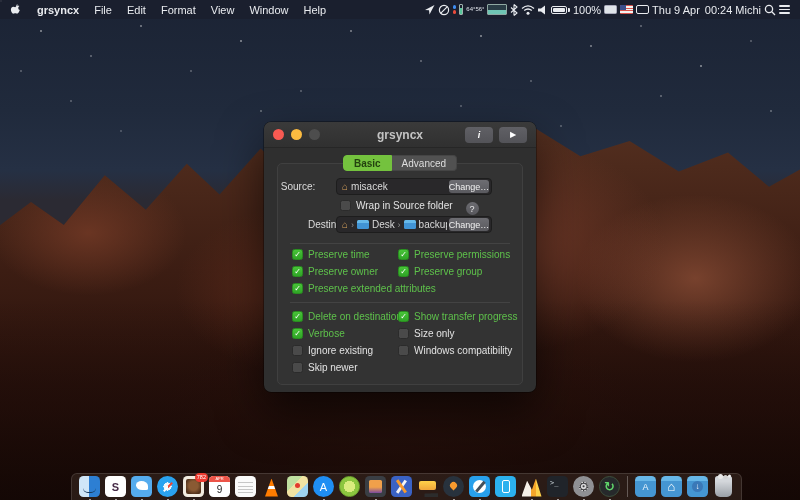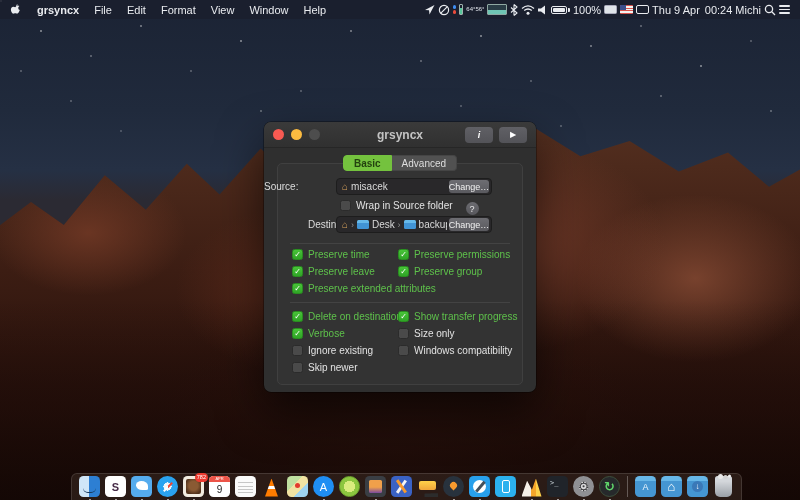--- a/index.html
+++ b/index.html
@@ -79,21 +79,21 @@
   .toolbtn .play { font-size:8px; }
 
   .tabbox { position:absolute; left:13px; top:41px; width:246px; height:222px;
     background:#333333; border:1px solid #404040; border-radius:5px; }
   .tabs { position:absolute; top:33px; left:0; right:0; display:flex; justify-content:center; z-index:3; }
   .tab { height:16px; display:flex; align-items:center; padding:0 10px; font-size:10px;
     border:1px solid #454545; }
   .tab.sel { background:#74c23e; color:#23420f; font-weight:bold; border-color:#74c23e; border-radius:4px 0 0 4px; }
   .tab.unsel { background:#515151; color:#dedede; border-left:none; border-radius:0 4px 4px 0; }
 
-  .rowlabel { position:absolute; left:0; width:68px; text-align:left; color:#dcdcdc; }
+  .rowlabel { position:absolute; left:0; width:68px; text-align:center; color:#dcdcdc; }
   .field { position:absolute; left:72px; width:156px; height:17px; background:#29282a;
     border:1px solid #1d1d1d; border-radius:4px; display:flex; align-items:center; padding:0 44px 0 5px; gap:3px; }
   .field .home { color:#d9a35c; font-size:10px; line-height:10px; }
   .field .ptxt { color:#d9d9d9; white-space:nowrap; overflow:hidden; }
   .field .chev { color:#909090; font-size:9px; }
   .folder { width:12px; height:9px; border-radius:1.5px; background:linear-gradient(180deg,#66b9ea 0 30%,#4194d5 30%); flex:0 0 auto; }
   .changebtn { position:absolute; right:2px; top:1px; bottom:1px; width:40px;
     background:linear-gradient(180deg,#6d6d72,#5a5a5f); border-radius:3px; color:#f1f1f1;
     display:flex; align-items:center; justify-content:center; font-size:9px; }
   .helpbtn { width:13px; height:13px; border-radius:50%; background:linear-gradient(180deg,#6b6b70,#58585d);
@@ -333,21 +333,21 @@
     <div class="opt on">
       <span class="cb">
           <span class="tick">✓</span>
         </span>
       <span class="ol">Preserve time</span>
     </div>
     <div class="opt on">
       <span class="cb">
           <span class="tick">✓</span>
         </span>
-      <span class="ol">Preserve leave</span>
+      <span class="ol">Preserve owner</span>
     </div>
     <div class="opt on">
       <span class="cb">
           <span class="tick">✓</span>
         </span>
       <span class="ol">Preserve extended attributes</span>
     </div>
   </div>
   <div class="col" style="left:134px; top:127px;">
     <div class="opt on">

